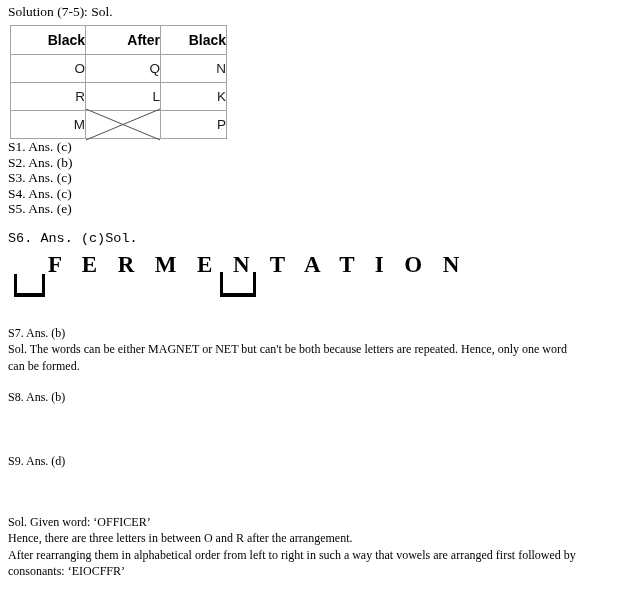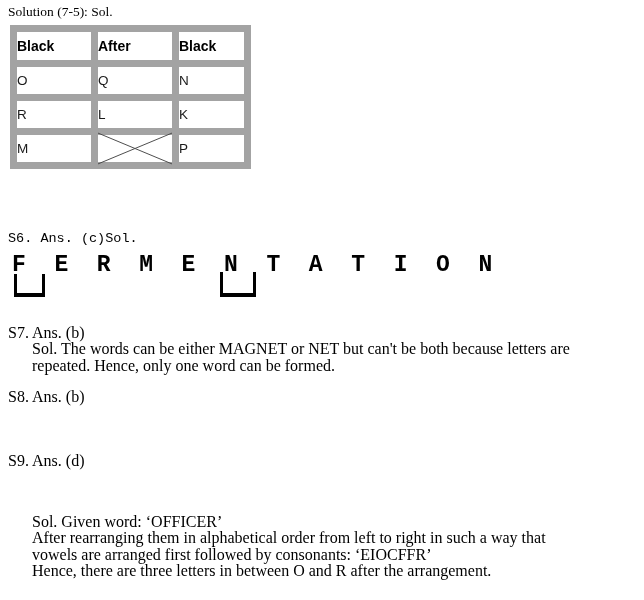--- a/index.html
+++ b/index.html
@@ -35,22 +35,22 @@
   
   .grid-table {
     position: absolute;
     left: 10px;
     top: 25px;
     border-collapse: collapse;
     table-layout: fixed;
     font-family: "Liberation Sans", sans-serif;
   }
   .grid-table td, .grid-table th {
-    border: 7px solid #a3a3a3;
-    text-align: left;
+    border: 1px solid #a3a3a3;
+    text-align: right;
     vertical-align: middle;
     padding: 0;
     height: 27px;
     font-size: 13.5px;
     font-weight: normal;
     color: #1a1a1a;
     margin-left: 16px;
   }
   .grid-table th {
     font-weight: bold;
@@ -97,27 +97,28 @@
 
   
   .word-figure {
     position: absolute;
     left: 12px;
     top: 252px;
     width: 260px;
     height: 54px;
   }
   .word-letters {
-    font-family: Liberation Mono, monospace;
+    font-family: Liberation Serif, serif;
     font-weight: bold;
     font-size: 23px;
     letter-spacing: 7.4px;
     line-height: 26px;
     white-space: nowrap;
     color: #000000;
+    margin-left: 36px;
   }
   .bracket {
     position: absolute;
     border-left: 3px solid #000000;
     border-right: 3px solid #000000;
     border-bottom: 4px solid #000000;
   }
   .bracket-left {
     left: 2px;
     top: 22px;
@@ -129,25 +130,25 @@
     top: 20px;
     width: 30px;
     height: 21px;
   }
 
   
   .sol-block {
     position: absolute;
     left: 8px;
     width: 568px;
-    font-size: 16px;
+    font-size: 12px;
     line-height: 16.4px;
   }
   .sol-block .head { white-space: nowrap; }
-  .sol-block .para { text-align: left; margin-left: 24px; }
+  .sol-block .para { text-align: left; }
   .sol-block .para.justify { text-align: justify; }
   .blk-s7  { top: 325px; }
   .blk-s8  { top: 389px; }
   .blk-s9  { top: 453px; }
   .blk-s10 { top: 514px; }
 </style>
 </head>
 <body>
 
 <div class="page">
@@ -179,20 +180,27 @@
           <svg viewBox="0 0 74 28" preserveAspectRatio="none">
             <line x1="0" y1="-2" x2="74" y2="30" stroke="#4a4a4a" stroke-width="1"></line>
             <line x1="74" y1="-2" x2="0" y2="30" stroke="#4a4a4a" stroke-width="1"></line>
           </svg>
         </td>
         <td>P</td>
       </tr>
     </tbody>
   </table>
 
+  <div class="ans-list">
+    <div>S1. Ans. (c)</div>
+    <div>S2. Ans. (b)</div>
+    <div>S3. Ans. (c)</div>
+    <div>S4. Ans. (c)</div>
+    <div>S5. Ans. (e)</div>
+  </div>
 
   <div class="s6-line">S6. Ans. (c)Sol.</div>
 
   <div class="word-figure">
     <div class="word-letters">F E R M E N T A T I O N</div>
     <div class="bracket bracket-left"></div>
     <div class="bracket bracket-right"></div>
   </div>
 
   <div class="sol-block blk-s7">
@@ -203,17 +211,17 @@
   <div class="sol-block blk-s8">
     <div class="head">S8. Ans. (b)</div>
   </div>
 
   <div class="sol-block blk-s9">
     <div class="head">S9. Ans. (d)</div>
   </div>
 
   <div class="sol-block blk-s10">
     <div class="para">Sol. Given word: ‘OFFICER’</div>
+    <div class="para"> Hence, there are three letters in between O and R after the arrangement.</div>
     <div class="para">After rearranging them in alphabetical order from left to right in such a way that vowels are arranged first followed by consonants: ‘EIOCFFR’</div>
-    <div class="para"> Hence, there are three letters in between O and R after the arrangement.</div>
   </div>
 
 </div>
 
 </body></html>

